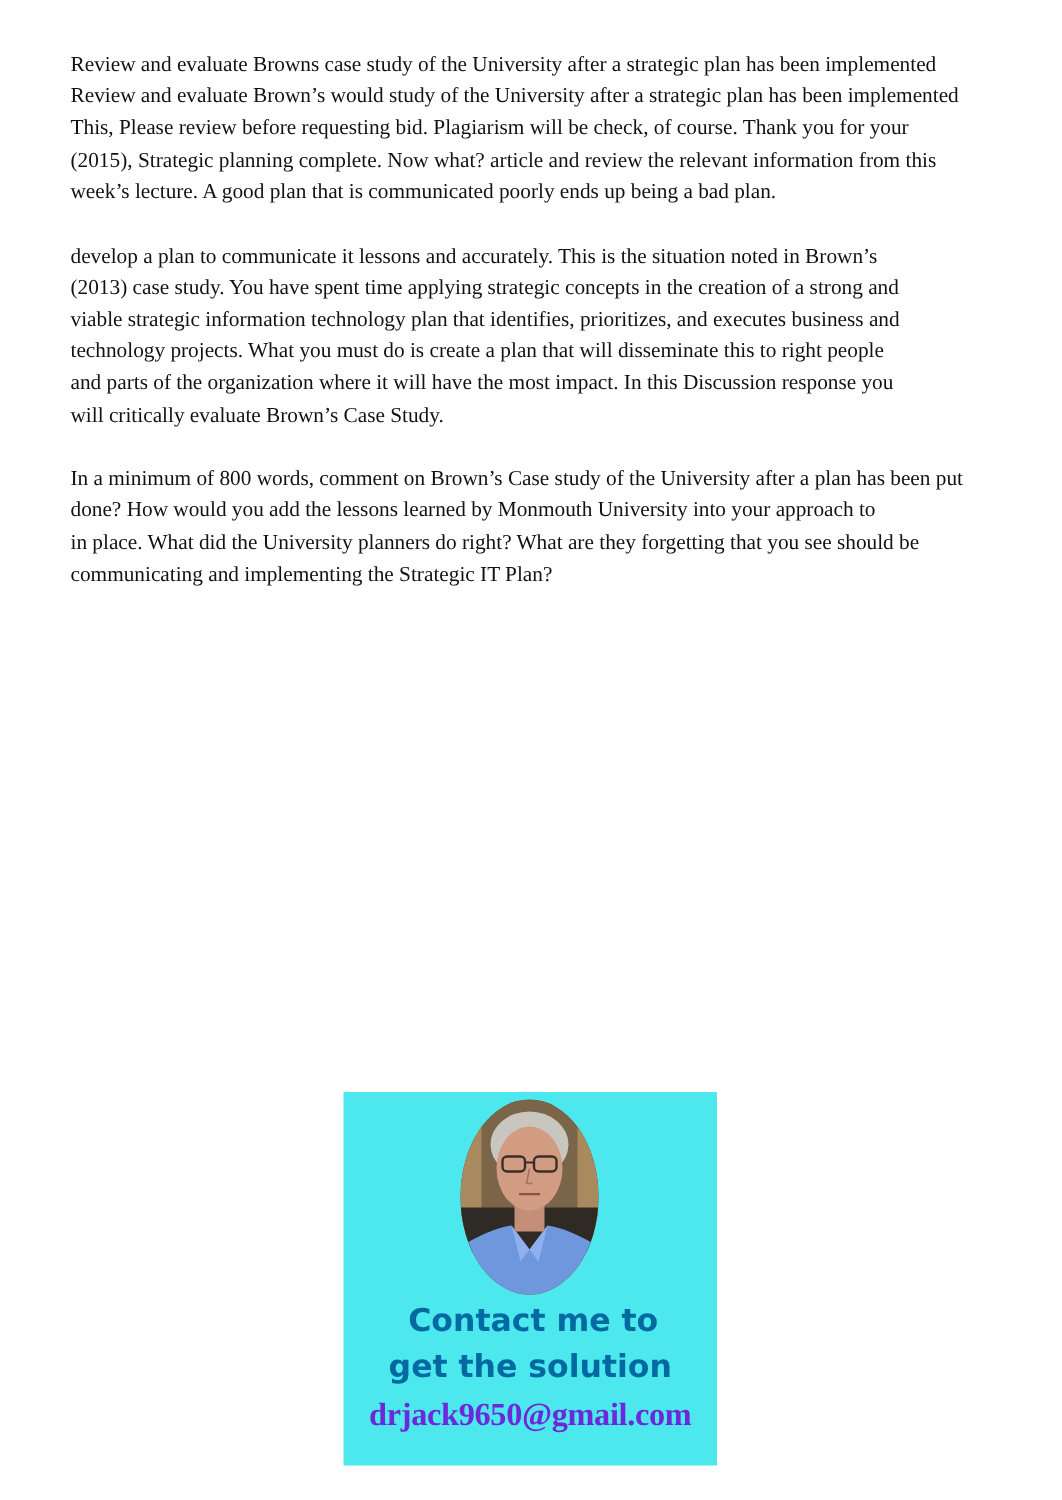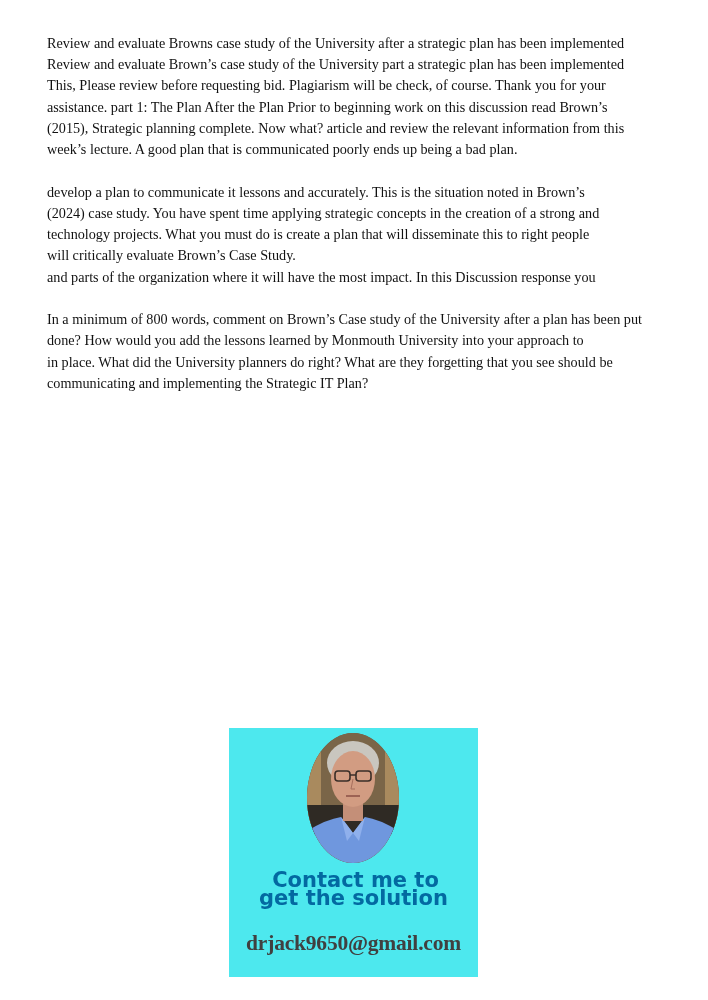--- a/index.html
+++ b/index.html
@@ -54,52 +54,52 @@
     .ad-text {
       position: absolute;
       left: 0;
       width: 249px;
       text-align: center;
       font-family: "DejaVu Sans", "Liberation Sans", sans-serif;
       font-weight: bold;
       color: #0369a1;
     }
     .ad-line1 { top: 140px; font-size: 21px; left: 2px; }
-    .ad-line2 { top: 158px; font-size: 21px; left: 0px; }
+    .ad-line2 { top: 171px; font-size: 21px; left: 0px; }
     .ad-email {
       position: absolute;
       top: 203px;
       left: 0;
       width: 249px;
       text-align: center;
       font-family: "Liberation Serif", "DejaVu Serif", serif;
       font-weight: bold;
       font-size: 21.5px;
-      color: #404040;
+      color: #6d28d9;
       letter-spacing: -0.2px;
     }
   </style>
 </head>
 <body>
 
 <div class="doc">
   <p class="para">
     <span class="line">Review and evaluate Browns case study of the University after a strategic plan has been implemented</span>
-    <span class="line">Review and evaluate Brown’s case study of the University part a strategic plan has been implemented</span>
+    <span class="line">Review and evaluate Brown’s would study of the University after a strategic plan has been implemented</span>
     <span class="line">This, Please review before requesting bid. Plagiarism will be check, of course. Thank you for your</span>
-    <span class="line">assistance. part 1: The Plan After the Plan Prior to beginning work on this discussion read Brown’s</span>
     <span class="line">(2015), Strategic planning complete. Now what? article and review the relevant information from this</span>
     <span class="line">week’s lecture. A good plan that is communicated poorly ends up being a bad plan.</span>
   </p>
   <p class="para">
     <span class="line">develop a plan to communicate it lessons and accurately. This is the situation noted in Brown’s</span>
-    <span class="line">(2024) case study. You have spent time applying strategic concepts in the creation of a strong and</span>
+    <span class="line">(2013) case study. You have spent time applying strategic concepts in the creation of a strong and</span>
+    <span class="line">viable strategic information technology plan that identifies, prioritizes, and executes business and</span>
     <span class="line">technology projects. What you must do is create a plan that will disseminate this to right people</span>
+    <span class="line">and parts of the organization where it will have the most impact. In this Discussion response you</span>
     <span class="line">will critically evaluate Brown’s Case Study.</span>
-    <span class="line">and parts of the organization where it will have the most impact. In this Discussion response you</span>
   </p>
   <p class="para">
     <span class="line">In a minimum of 800 words, comment on Brown’s Case study of the University after a plan has been put</span>
     <span class="line">done? How would you add the lessons learned by Monmouth University into your approach to</span>
     <span class="line">in place. What did the University planners do right? What are they forgetting that you see should be</span>
     <span class="line">communicating and implementing the Strategic IT Plan?</span>
   </p>
 </div>
 
 <div class="ad">

